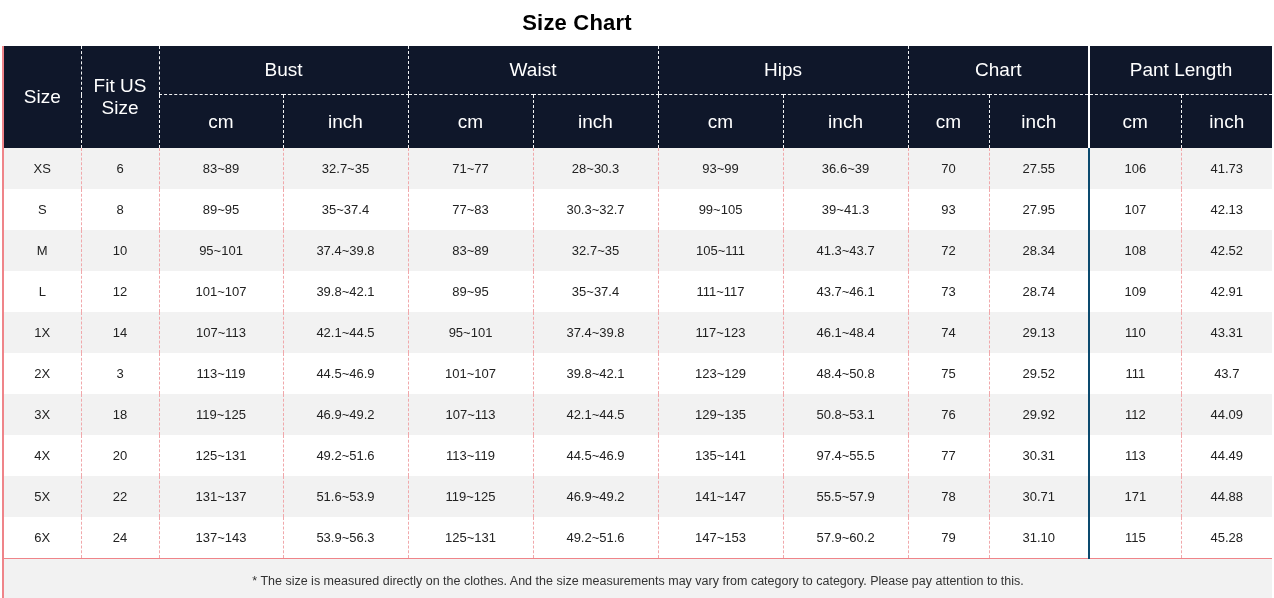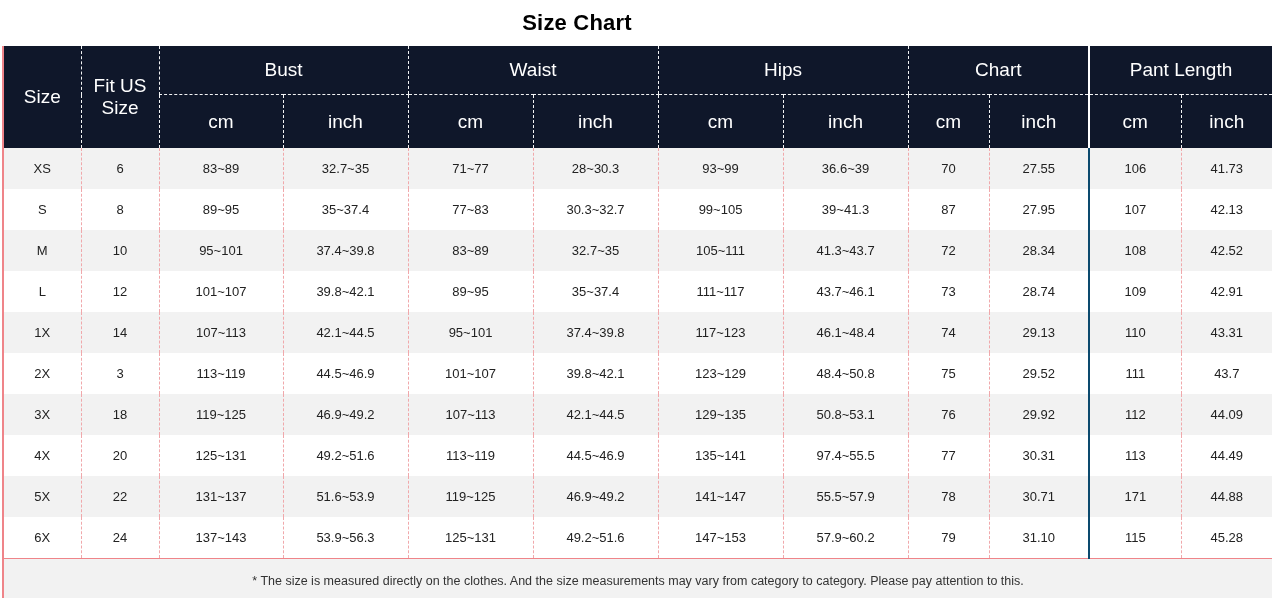--- a/index.html
+++ b/index.html
@@ -159,21 +159,21 @@
           </tr>
           <tr class="even">
             <td>S</td>
             <td class="b-dash-l">8</td>
             <td class="b-dash-l">89~95</td>
             <td class="b-dash-l">35~37.4</td>
             <td class="b-dash-l">77~83</td>
             <td class="b-dash-l">30.3~32.7</td>
             <td class="b-dash-l">99~105</td>
             <td class="b-dash-l">39~41.3</td>
-            <td class="b-dash-l">87</td>
+            <td class="b-dash-l">93</td>
             <td class="b-dash-l">27.95</td>
             <td class="b-solid-l">107</td>
             <td class="b-dash-l">42.13</td>
           </tr>
           <tr class="odd">
             <td>M</td>
             <td class="b-dash-l">10</td>
             <td class="b-dash-l">95~101</td>
             <td class="b-dash-l">37.4~39.8</td>
             <td class="b-dash-l">83~89</td>

